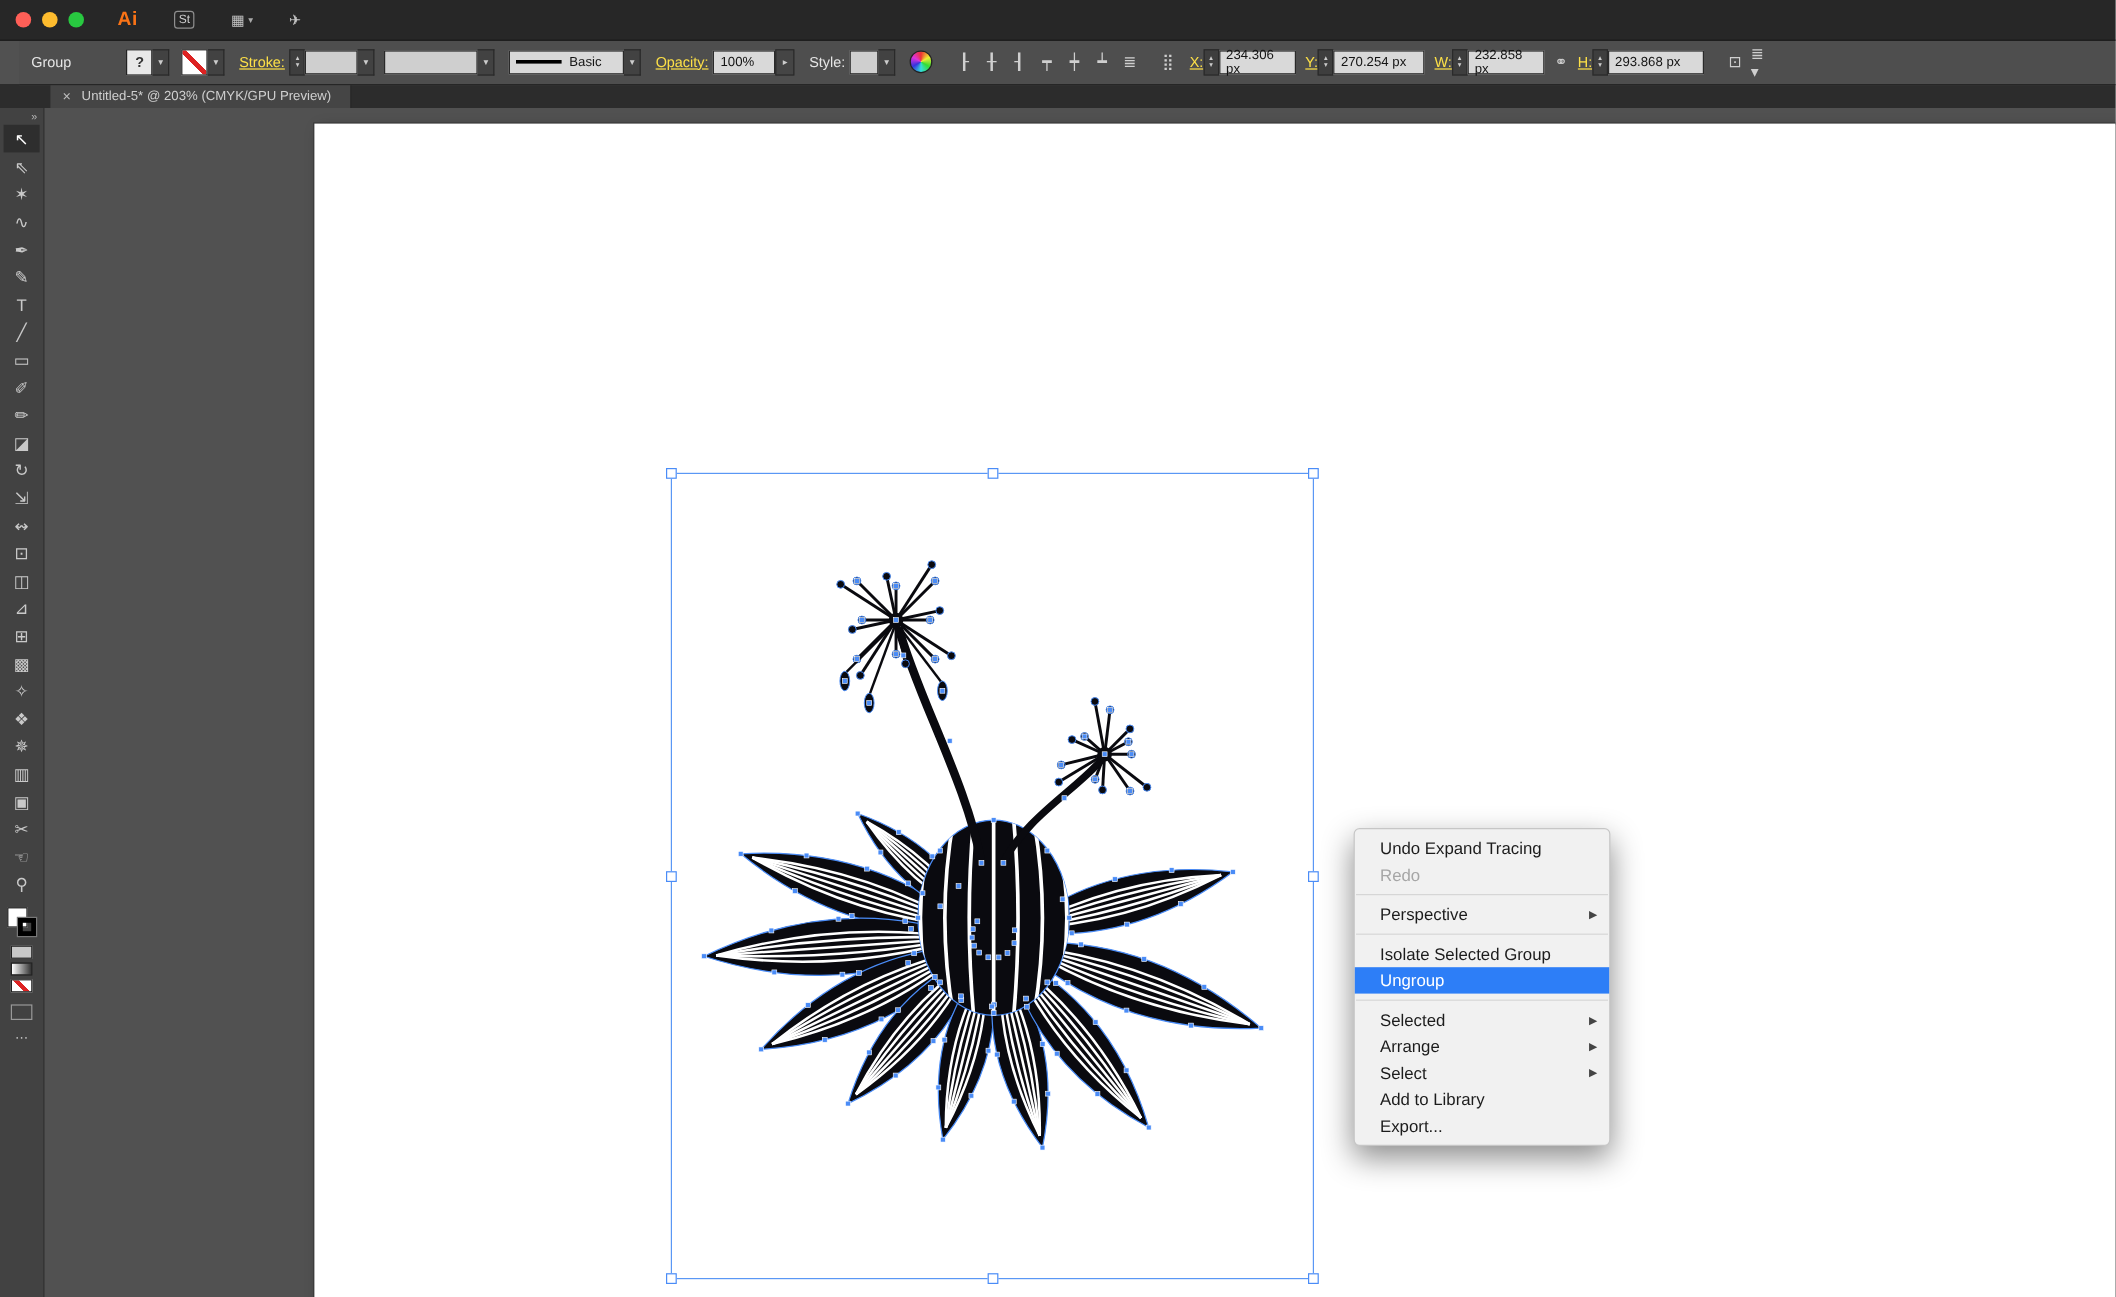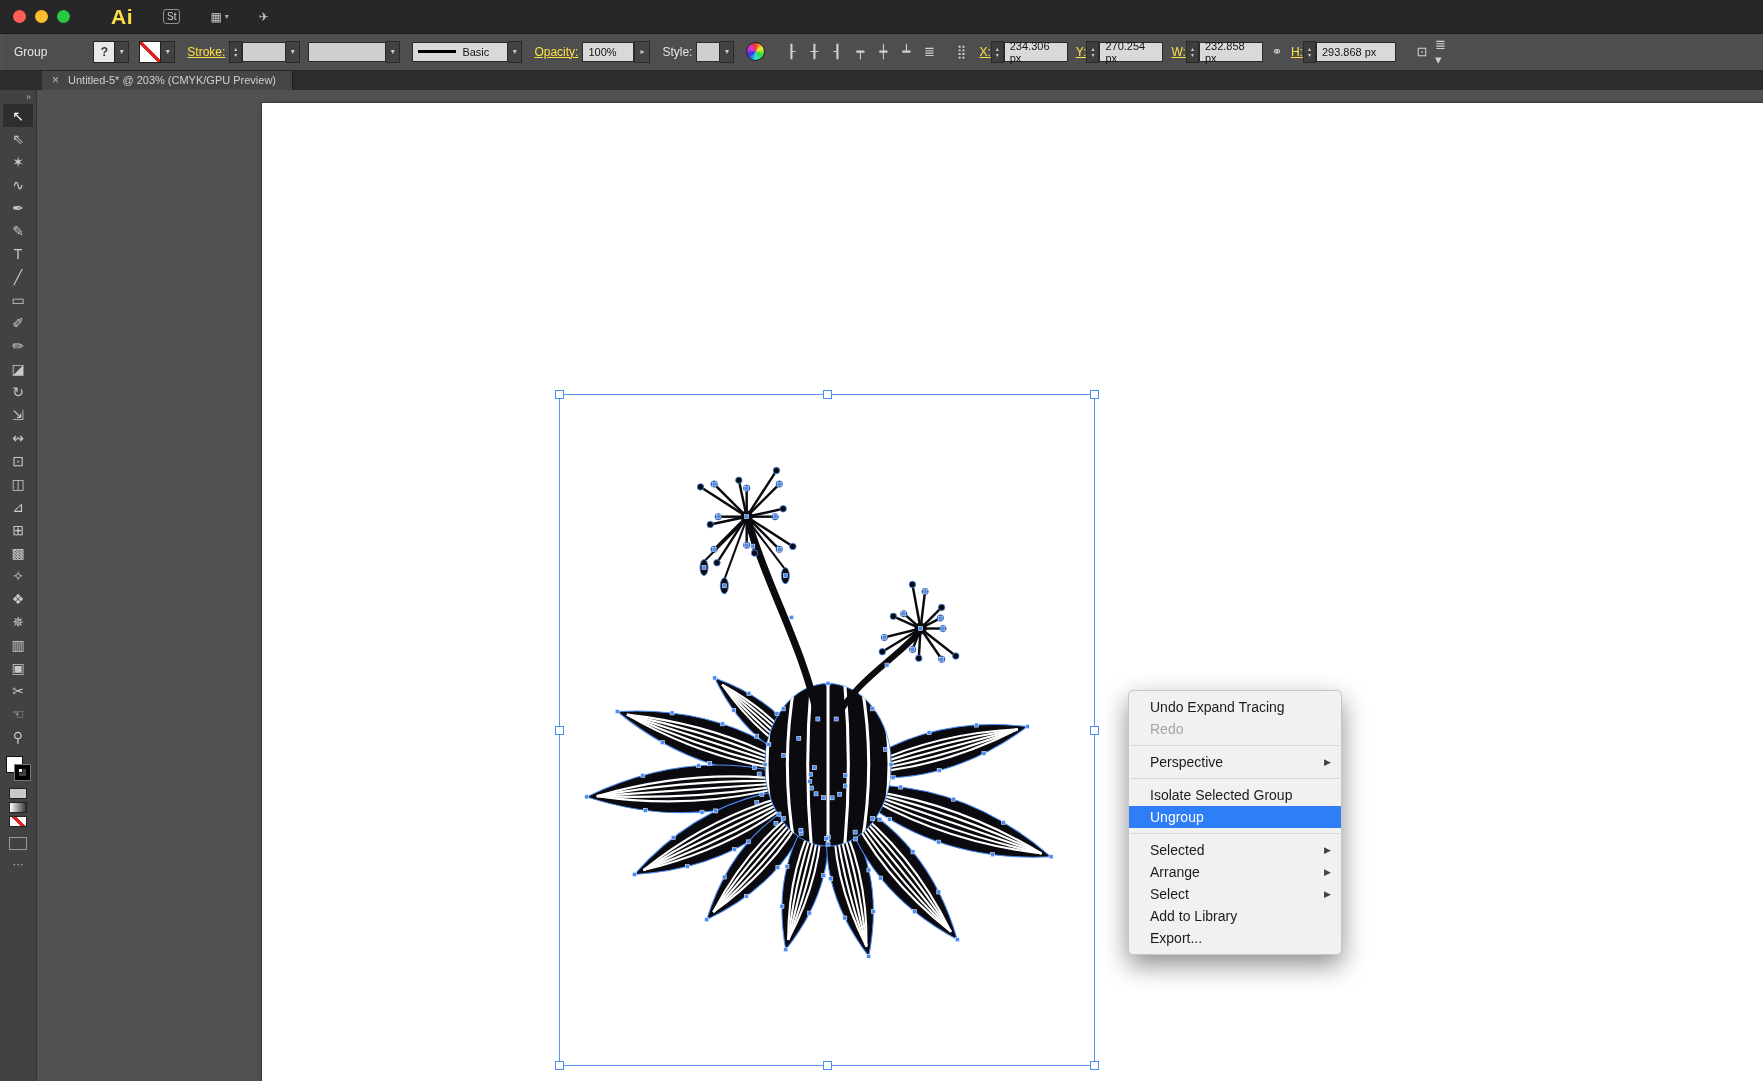--- a/index.html
+++ b/index.html
@@ -7,26 +7,26 @@
     width:1763px;height:1081px;overflow:hidden;position:relative;
     background:#515151;font-family:"Liberation Sans",sans-serif;
     -webkit-user-select:none;user-select:none;
   }
   
   .menubar{position:absolute;top:0;left:0;right:0;height:33px;background:#272727;
     border-bottom:1px solid #1b1b1b;display:flex;align-items:center;z-index:30;}
   .traffic{display:flex;gap:9px;margin-left:13px;}
   .tl{width:13px;height:13px;border-radius:50%;display:inline-block;}
   .tl.red{background:#ff5f57;}.tl.yellow{background:#febc2e;}.tl.green{background:#28c840;}
-  .ai-logo{color:#fde047;font-weight:bold;font-size:21px;margin-left:41px;letter-spacing:0.5px;}
+  .ai-logo{color:#f97316;font-weight:bold;font-size:16px;margin-left:28px;letter-spacing:0.5px;}
   .mb-icon{color:#c4c4c4;font-size:12px;margin-left:30px;display:flex;align-items:center;gap:3px;}
   .mb-badge{border:1px solid #8f8f8f;border-radius:3px;padding:1px 3px;font-size:10px;color:#cfcfcf;}
   .mb-caret{font-size:8px;color:#aaa;}
   
-  .control-bar{position:absolute;top:33px;left:4px;right:0;height:37px;background:#4e4e4e;
+  .control-bar{position:absolute;top:33px;left:16px;right:0;height:37px;background:#4e4e4e;
     border-bottom:1px solid #262626;display:flex;align-items:center;padding:0 10px;
     color:#dedede;font-size:12px;z-index:29;}
   .cb-label{color:#e6e6e6;}
   .cb-link{text-decoration:underline;color:#fde047;}
   .sp4{width:4px;}.sp8{width:8px;}.sp10{width:10px;}.sp12{width:12px;}.sp16{width:16px;}
   .thumb{width:20px;height:20px;background:#e8e8e8;border:1px solid #222;color:#333;
     display:flex;align-items:center;justify-content:center;font-size:12px;font-weight:bold;}
   .dd-btn{width:13px;height:20px;background:#424242;border:1px solid #2a2a2a;border-left:none;
     display:flex;align-items:center;justify-content:center;font-size:8px;color:#ccc;}
   .swatch-none{width:20px;height:20px;border:1px solid #222;
@@ -187,21 +187,21 @@
     </span>
     <span class="field" style="width:64px">234.306 px</span>
   </span>
   <span class="sp8"></span>
   <span class="cb-link">Y:</span>
   <span class="fgroup">
     <span class="stepper">
       <span>▴</span>
       <span>▾</span>
     </span>
-    <span class="field" style="width:64px">270.254 px</span>
+    <span class="field" style="width:76px">270.254 px</span>
   </span>
   <span class="sp8"></span>
   <span class="cb-link">W:</span>
   <span class="fgroup">
     <span class="stepper">
       <span>▴</span>
       <span>▾</span>
     </span>
     <span class="field" style="width:64px">232.858 px</span>
   </span>

